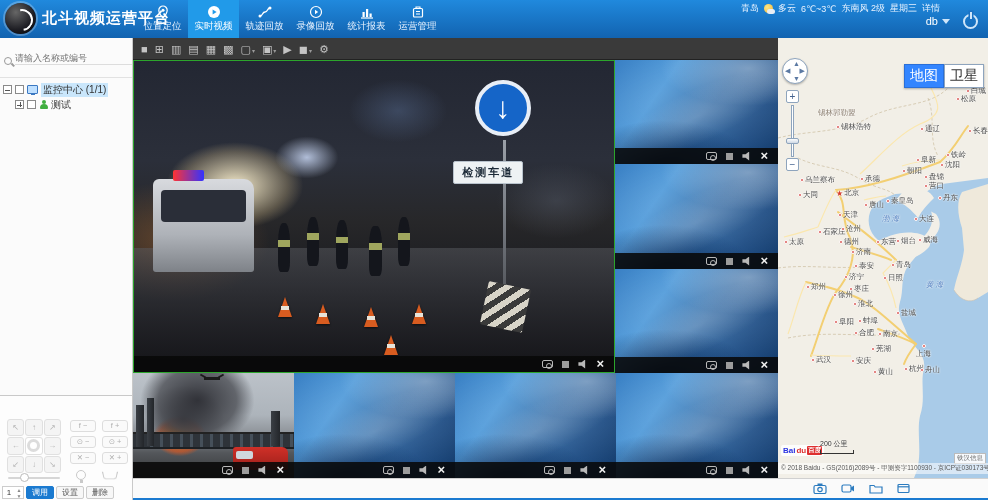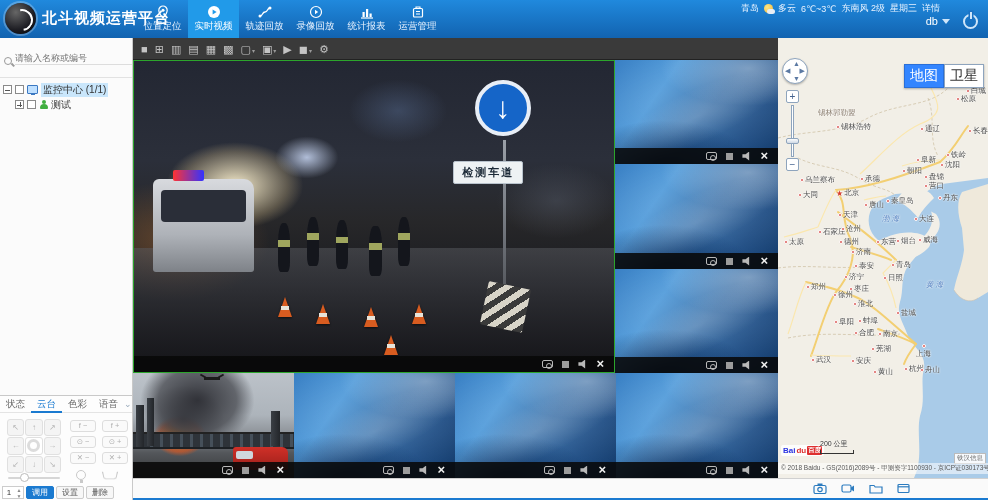--- a/index.html
+++ b/index.html
@@ -258,27 +258,20 @@
         <div class="tree-row" style="padding-left: 12px;">
           <span class="expander plus"></span>
           <span class="cbox"></span>
           <span class="ic-person"></span>
           <span class="tree-label">测试</span>
         </div>
       </div>
   </div>
 
   <div class="ptz">
-    <div class="ptz-tabs" id="ptzTabs">
-        <span class="ptz-tab">状态</span>
-        <span class="ptz-tab active">云台</span>
-        <span class="ptz-tab">色彩</span>
-        <span class="ptz-tab">语音</span>
-        <span class="ptz-collapse">⌄</span>
-      </div>
     <div class="dpad" id="dpad">
         <div class="dcell">↖</div>
         <div class="dcell">↑</div>
         <div class="dcell">↗</div>
         <div class="dcell">←</div>
         <div class="dcell center">
           <span class="ring"></span>
         </div>
         <div class="dcell">→</div>
         <div class="dcell">↙</div>

